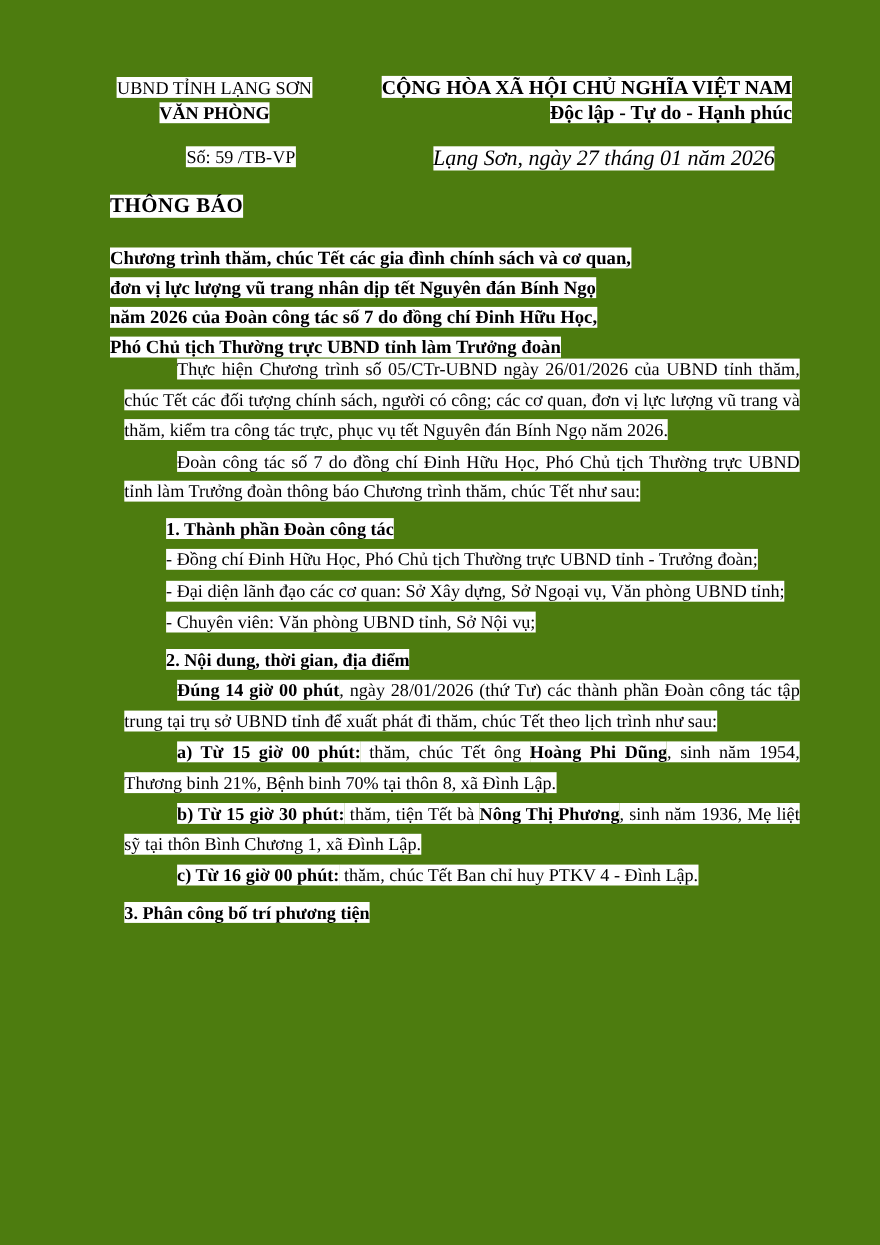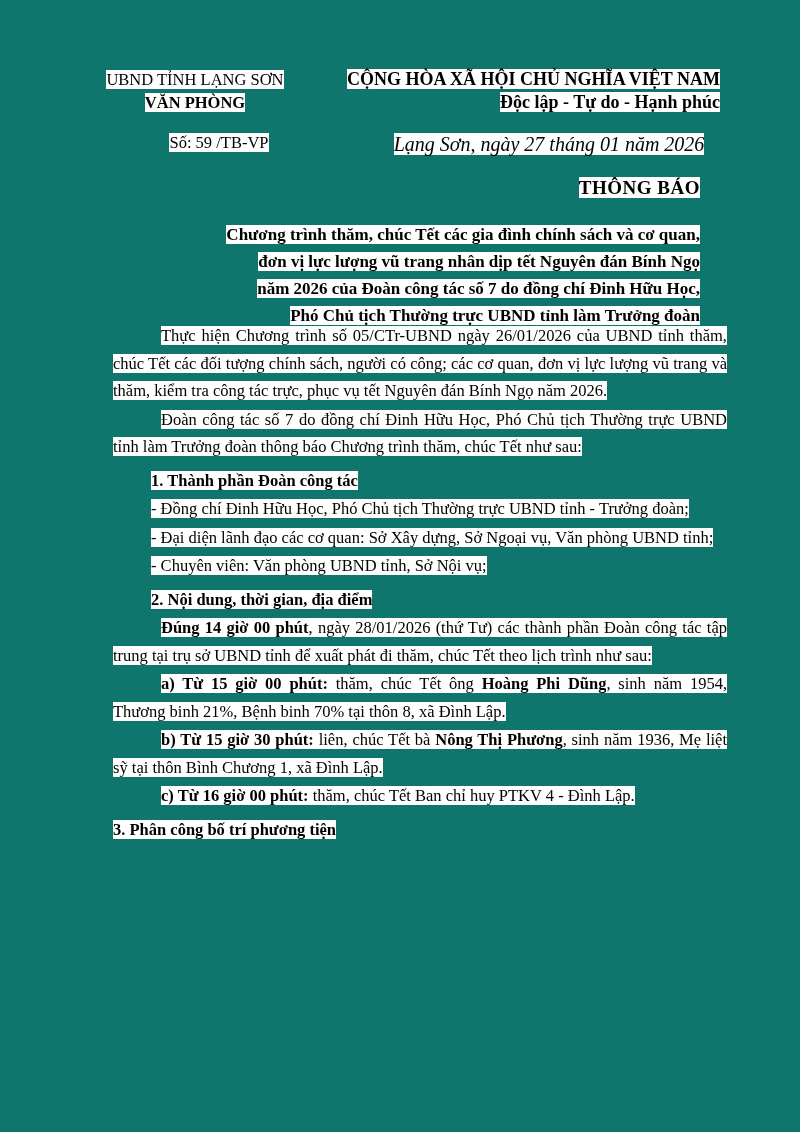--- a/index.html
+++ b/index.html
@@ -4,21 +4,21 @@
 <style>
   html, body {
     margin: 0;
     padding: 0;
     background: #000000;
   }
   .page {
     position: relative;
     width: 800px;
     height: 1132px;
-    background: #0f766e;
+    background: #4d7c0f;
     font-family: "Liberation Serif", serif;
     color: #000000;
     overflow: hidden;
   }
   
   .t {
     background: #ffffff;
     color: #000000;
     display: inline;
     box-decoration-break: clone;
@@ -65,21 +65,21 @@
   .row2-right {
     width: 390px;
     text-align: center;
     font-size: 20px;
   }
   .title-block {
     position: absolute;
     top: 175px;
     left: 100px;
     width: 600px;
-    text-align: right;
+    text-align: left;
   }
   .doc-title {
     font-size: 19px;
     font-weight: bold;
     letter-spacing: 0.5px;
     line-height: 26px;
   }
   .doc-subtitle {
     margin-top: 20px;
     font-size: 17px;
@@ -179,21 +179,21 @@
 
     <p>
       <span class="t bold">Đúng 14 giờ 00 phút</span><span class="t">, ngày 28/01/2026 (thứ Tư) các thành phần Đoàn công tác tập trung tại trụ sở UBND tỉnh để xuất phát đi thăm, chúc Tết theo lịch trình như sau:</span>
     </p>
 
     <p>
       <span class="t bold">a) Từ 15 giờ 00 phút:</span><span class="t"> thăm, chúc Tết ông </span><span class="t bold">Hoàng Phi Dũng</span><span class="t">, sinh năm 1954, Thương binh 21%, Bệnh binh 70% tại thôn 8, xã Đình Lập.</span>
     </p>
 
     <p>
-      <span class="t bold">b) Từ 15 giờ 30 phút:</span><span class="t"> liên, chúc Tết bà </span><span class="t bold">Nông Thị Phương</span><span class="t">, sinh năm 1936, Mẹ liệt sỹ tại thôn Bình Chương 1, xã Đình Lập.</span>
+      <span class="t bold">b) Từ 15 giờ 30 phút:</span><span class="t"> thăm, tiện Tết bà </span><span class="t bold">Nông Thị Phương</span><span class="t">, sinh năm 1936, Mẹ liệt sỹ tại thôn Bình Chương 1, xã Đình Lập.</span>
     </p>
 
     <p>
       <span class="t bold">c) Từ 16 giờ 00 phút:</span><span class="t"> thăm, chúc Tết Ban chỉ huy PTKV 4 - Đình Lập.</span>
     </p>
 
     <h3 style="text-indent:0;">
       <span class="t">3. Phân công bố trí phương tiện</span>
     </h3>
 

